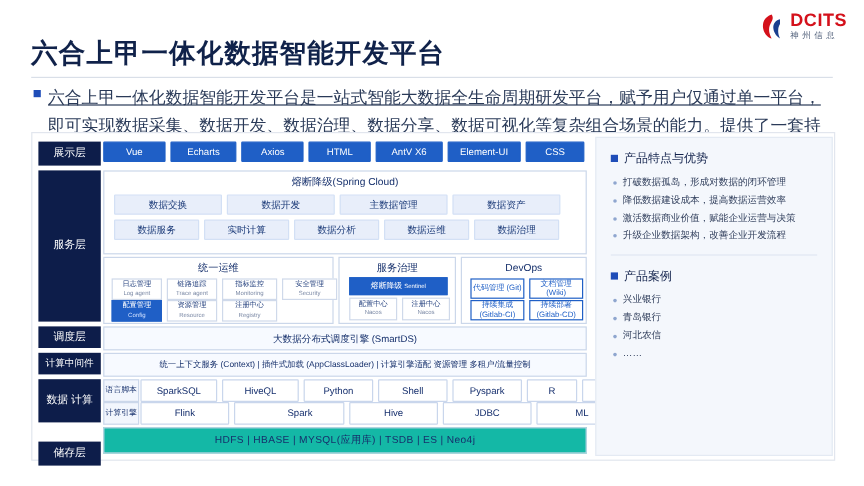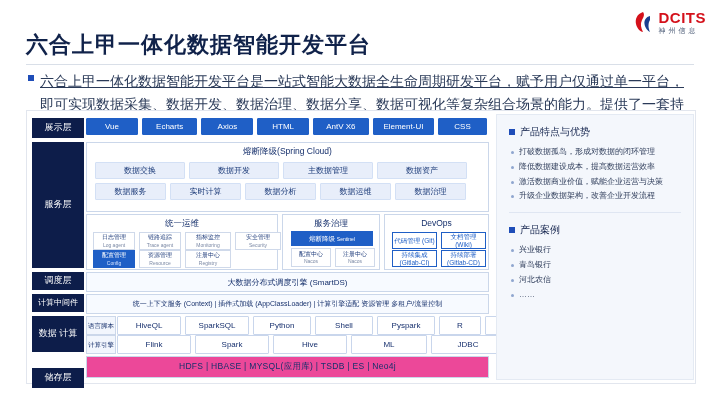--- a/index.html
+++ b/index.html
@@ -61,21 +61,21 @@
   .opsbox{border:1px solid #cfd9ea;background:#fff;font-size:6.5px;color:#24407e;
           display:flex;align-items:center;justify-content:center;text-align:center;line-height:1.2;}
   .opsbox.blue{background:#1f5fc6;color:#fff;border-color:#1f5fc6;}
 
   .devbox{border:1px solid #1f5fc6;background:#fff;font-size:6.5px;color:#1f5fc6;
           display:flex;align-items:center;justify-content:center;text-align:center;line-height:1.2;}
 
   .langlbl{position:absolute;border:1px solid #cbd7ea;background:#f2f6fd;color:#16306c;font-size:6.5px;
            display:flex;align-items:center;justify-content:center;text-align:center;line-height:1.15;}
 
-  .storage{position:absolute;border:1px solid #cbd7ea;background:#ec4899;color:#16306c;font-size:8.5px;
+  .storage{position:absolute;border:1px solid #cbd7ea;background:#14b8a6;color:#16306c;font-size:8.5px;
            display:flex;align-items:center;justify-content:center;letter-spacing:.3px;}
 
   
   .rc-head{display:flex;align-items:center;gap:5px;margin:10px 0 6px 12px;}
   .rc-head .sq{width:6px;height:6px;background:#1f4db8;}
   .rc-head span{font-size:10px;font-weight:normal;color:#12224c;}
   .rc-list{margin:0 10px 0 14px;padding:0;list-style:none;}
   .rc-list li{font-size:8px;color:#33415e;line-height:1.85;position:relative;padding-left:8px;}
   .rc-list li:before{content:"";position:absolute;left:0;top:6px;width:3px;height:3px;background:#8fa6cf;border-radius:50%;}
   .rc-sep{height:1px;background:#dfe6f2;margin:8px 12px 0 12px;}
@@ -217,35 +217,35 @@
       </div>
 
       <div class="midnav" style="left:0;top:158px;width:401px;height:18px;">大数据分布式调度引擎 (SmartDS)</div>
 
       <div class="midnav" style="left:0;top:180px;width:401px;height:18px;font-size:7px;">统一上下文服务 (Context) | 插件式加载 (AppClassLoader) | 计算引擎适配 资源管理 多租户/流量控制</div>
 
       <div class="langlbl" style="left:0;top:202px;width:28px;height:17px;">语言脚本</div>
       <div class="langlbl" style="left:0;top:221px;width:28px;height:17px;">计算引擎</div>
 
       <div class="row" style="left:31px;top:202px;">
+        <div class="chip white" style="width:62px;height:17px;">SparkSQL</div>
         <div class="chip white" style="width:62px;height:17px;">HiveQL</div>
-        <div class="chip white" style="width:62px;height:17px;">SparkSQL</div>
         <div class="chip white" style="width:56px;height:17px;">Python</div>
         <div class="chip white" style="width:56px;height:17px;">Shell</div>
         <div class="chip white" style="width:56px;height:17px;">Pyspark</div>
         <div class="chip white" style="width:40px;height:17px;">R</div>
         <div class="chip white" style="width:34px;height:17px;">...</div>
       </div>
 
       <div class="row" style="left:31px;top:221px;">
         <div class="chip white" style="width:72px;height:17px;">Flink</div>
-        <div class="chip white" style="width:72px;height:17px;">Spark</div>
+        <div class="chip white" style="width:72px;height:17px;padding-left:18px;">Spark</div>
         <div class="chip white" style="width:72px;height:17px;">Hive</div>
+        <div class="chip white" style="width:72px;height:17px;">JDBC</div>
         <div class="chip white" style="width:74px;height:17px;">ML</div>
-        <div class="chip white" style="width:72px;height:17px;">JDBC</div>
       </div>
 
       <div class="storage" style="left:0;top:242px;width:401px;height:20px;">HDFS | HBASE | MYSQL(应用库) | TSDB | ES | Neo4j</div>
     </div>
   </div>
 
   <div class="rightcol">
     <div class="rc-head">
       <span class="sq"></span>
       <span>产品特点与优势</span>

